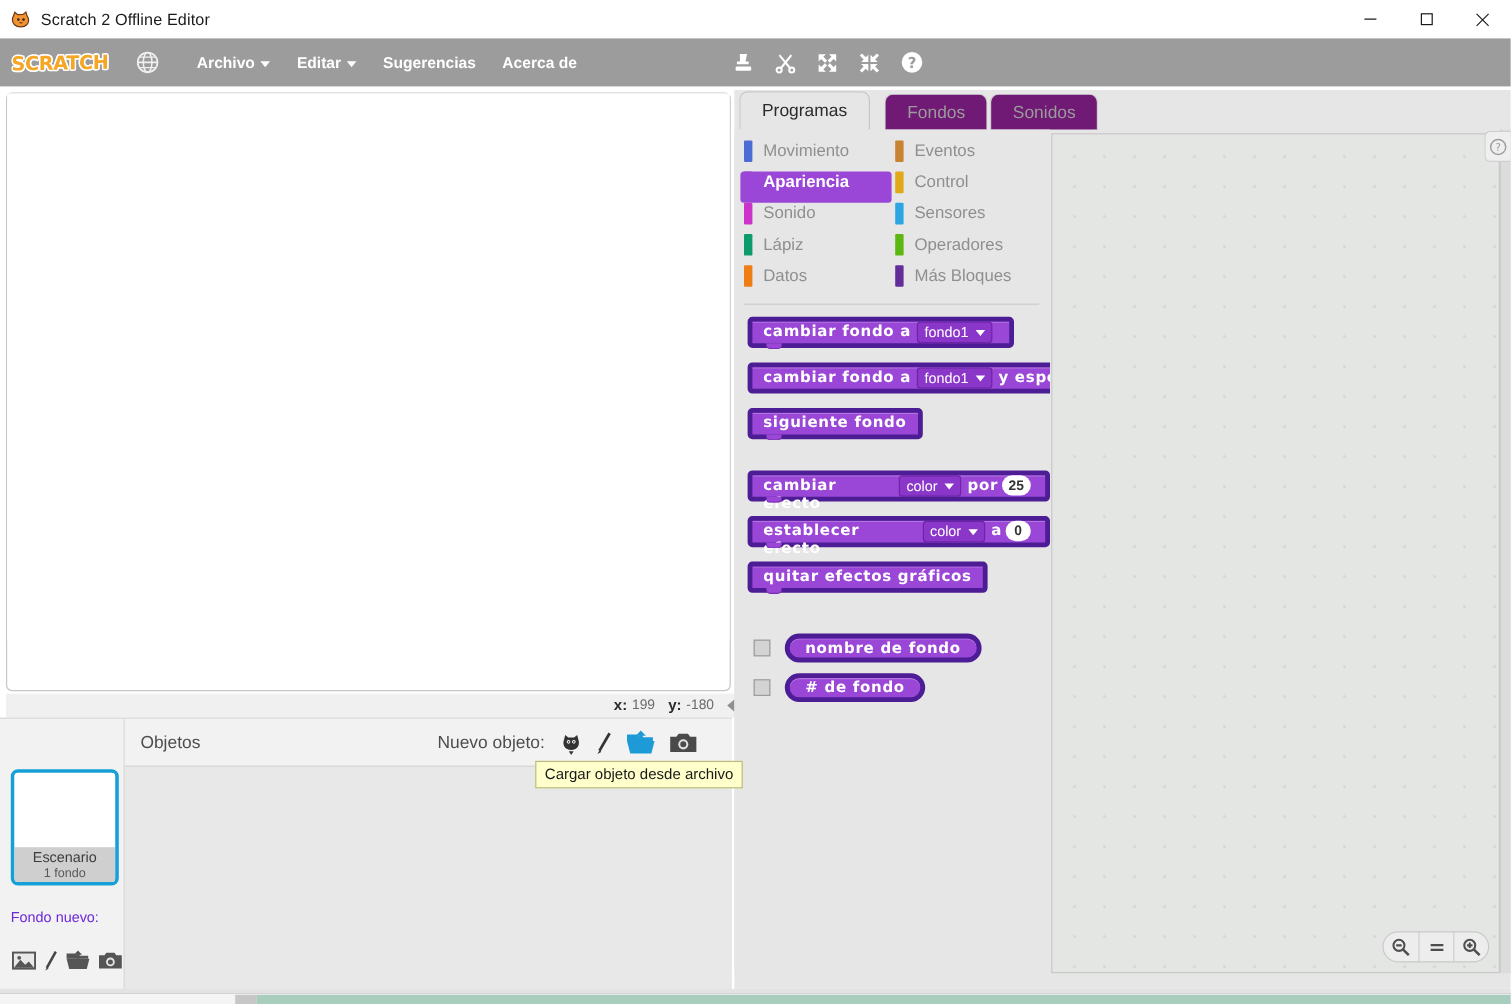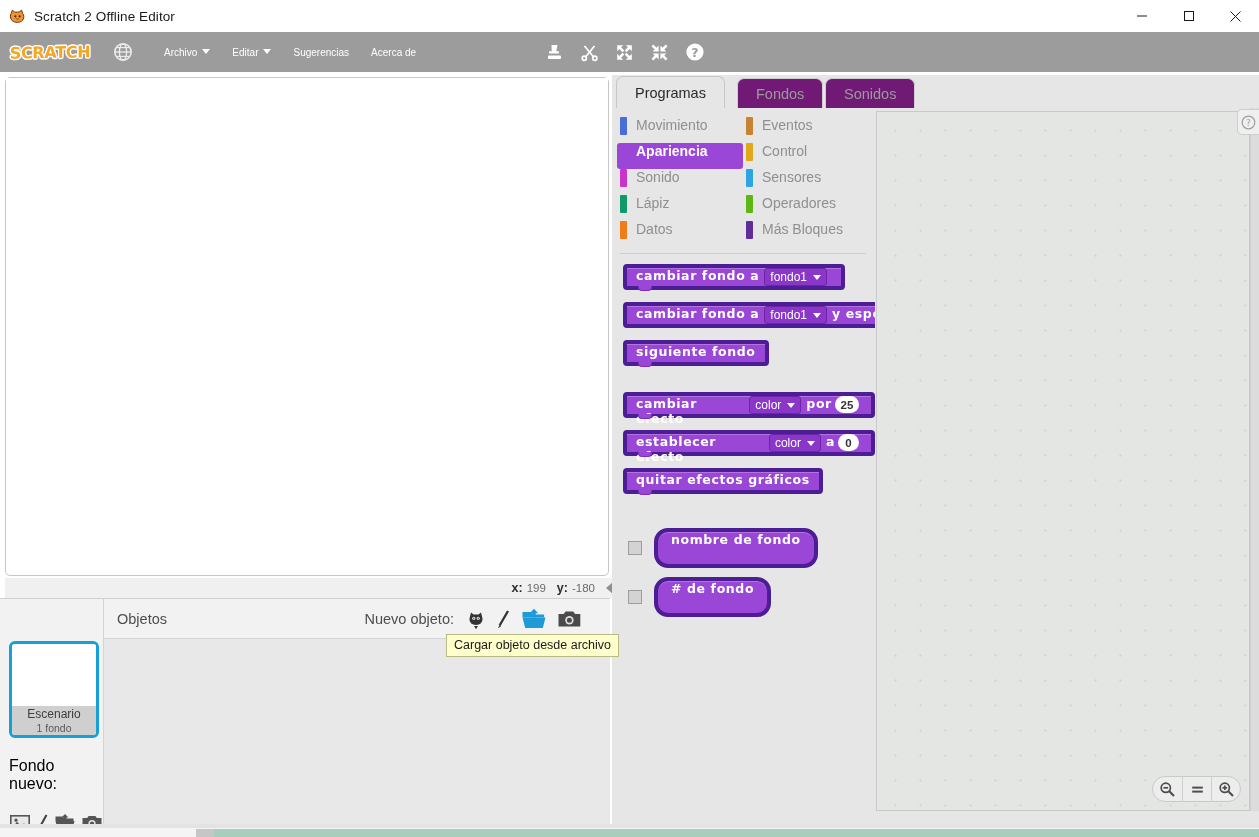--- a/index.html
+++ b/index.html
@@ -37,22 +37,22 @@
     font-family: "DejaVu Sans", sans-serif;
     font-weight: bold; font-size: 16px; color: #f5a623;
     -webkit-text-stroke: 0px;
     text-shadow: -1px -1px 0 #fff, 1px -1px 0 #fff, -1px 1px 0 #fff, 1px 1px 0 #fff,
                   0 -1.3px 0 #fff, 0 1.3px 0 #fff, -1.3px 0 0 #fff, 1.3px 0 0 #fff;
     letter-spacing: -0.3px; transform: skewY(-1.2deg);
   }
   .globe-icon { margin-left: 22px; width: 20px; height: 20px; }
   .menu-items { display: flex; align-items: center; margin-left: 20px; gap: 0; }
   .menu-item {
-    color: #fff; font-size: 10px; font-weight: normal; padding: 5px 11px;
-    display: flex; align-items: flex-start; gap: 5px; white-space: nowrap;
+    color: #fff; font-size: 13px; font-weight: bold; padding: 5px 11px;
+    display: flex; align-items: center; gap: 5px; white-space: nowrap;
   }
   .caret-dn { width: 0; height: 0; border-left: 4.5px solid transparent;
               border-right: 4.5px solid transparent; border-top: 5.5px solid #fff; margin-top: 2px;}
   .tool-icons { display: flex; align-items: center; gap: 16px; margin-left: 118px; }
   .tool-icons svg { display: block; }
 
   
   .stage-wrap {
     position: absolute; left: 5px; top: 77px; width: 604px; height: 499px;
     background: #fff; border: 1px solid #c6c6c6; border-radius: 5px;
@@ -105,21 +105,21 @@
     position: absolute; left: 9px; top: 42px; width: 90px; height: 97px;
     border: 3px solid #179fd7; border-radius: 6px; background: #fff; overflow: hidden;
   }
   .stage-thumb-img { height: 62px; background: #fff; }
   .stage-thumb-cap {
     height: 29px; background: #cfcfcf; text-align: center; padding-top: 1px;
   }
   .stage-thumb-cap .n1 { font-size: 12px; color: #3d3d3d; display: block; line-height: 15px; }
   .stage-thumb-cap .n2 { font-size: 10.5px; color: #5a5a5a; display: block; line-height: 12px; }
   .fondo-nuevo { position: absolute; left: 9px; top: 158px; width: 92px; }
-  .fondo-nuevo-label { font-size: 16px; color: #000000; margin-bottom: 20px; }
+  .fondo-nuevo-label { font-size: 12px; color: #6d28d9; margin-bottom: 20px; }
   .fondo-icons { display: flex; align-items: center; gap: 5px; }
   .fondo-icons svg { display: block; }
 
   .tooltip {
     position: absolute; left: 446px; top: 634px;
     background: #ffffcb; border: 1px solid #b9b983;
     font-size: 12.5px; color: #1a1a1a; padding: 3px 7px 4px 7px; z-index: 60;
     white-space: nowrap;
   }
 
@@ -163,21 +163,21 @@
     font-weight: bold; font-size: 12.5px; letter-spacing: .6px;
     height: 26px; padding: 0 9px; margin-bottom: 12px;
     box-shadow: inset 0 1px 0 rgba(255,255,255,.25);
   }
   .blk .notch-b {
     position: absolute; left: 11px; bottom: -5px; width: 14px; height: 5px;
     background: #9a46d6; border-left: 1px solid #7c2fb4; border-right: 1px solid #7c2fb4;
     border-bottom: 1px solid #7c2fb4; border-radius: 0 0 4px 4px;
   }
   .blk.wide { width: 264px; overflow: hidden; padding-right: 0; }
-  .blk.oval { border-radius: 14px; height: 40px; padding: 0 13px; }
+  .blk.oval { border-radius: 14px; height: 24px; padding: 0 13px; }
   .dropdown {
     display: inline-flex; align-items: center; gap: 6px;
     background: #8a36c9; border: 1px solid #6d24a6;
     border-radius: 3px; height: 18px; padding: 0 5px; margin: 0 5px;
     font-family: "Liberation Sans", sans-serif; font-weight: normal;
     font-size: 12px; letter-spacing: 0; color: #fff;
   }
   .dropdown .dcaret {
     width: 0; height: 0; border-left: 4px solid transparent;
     border-right: 4px solid transparent; border-top: 5px solid #fff;

